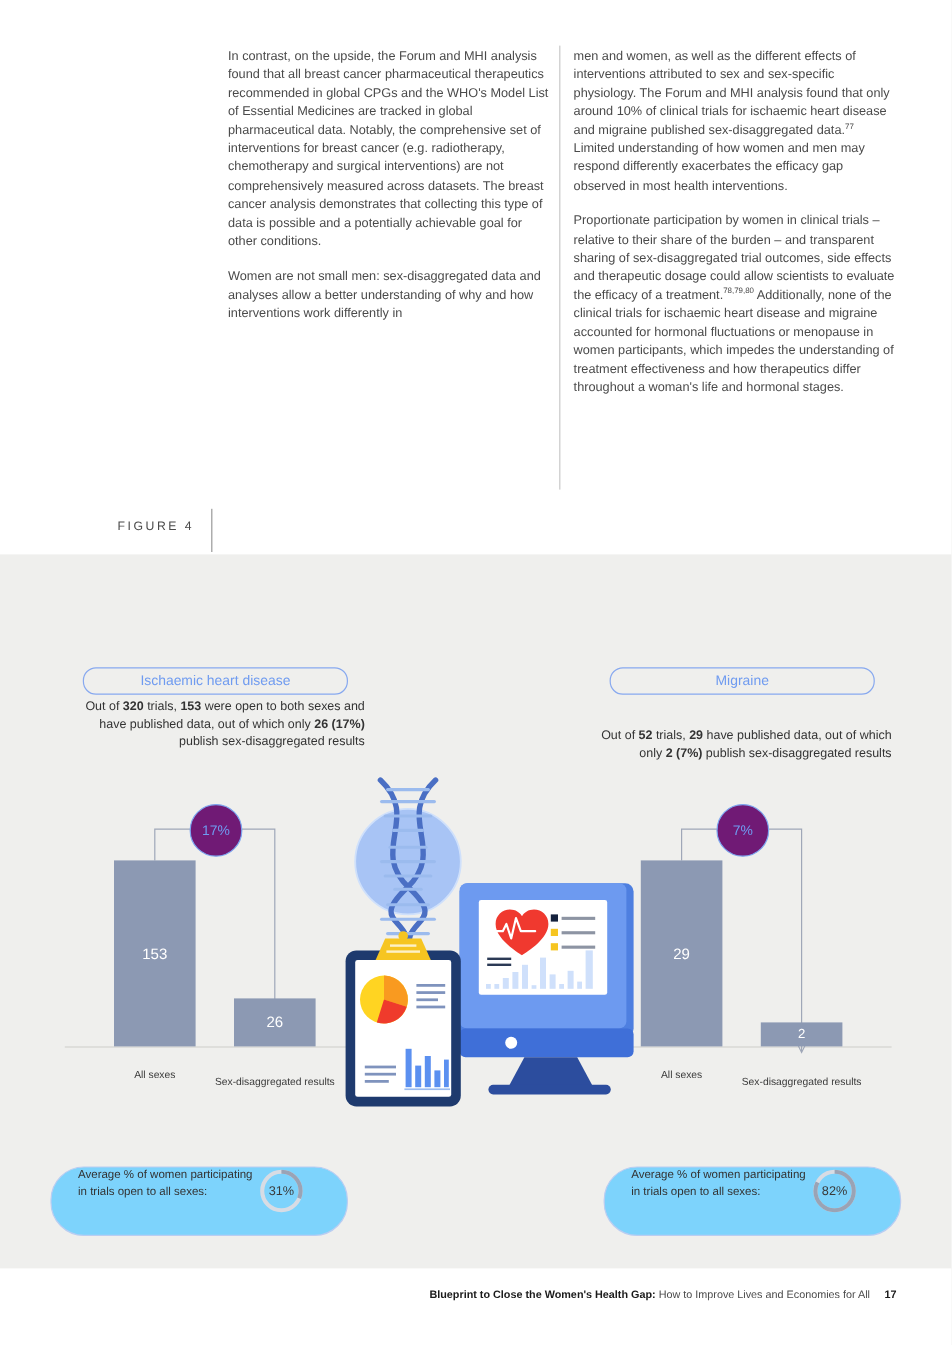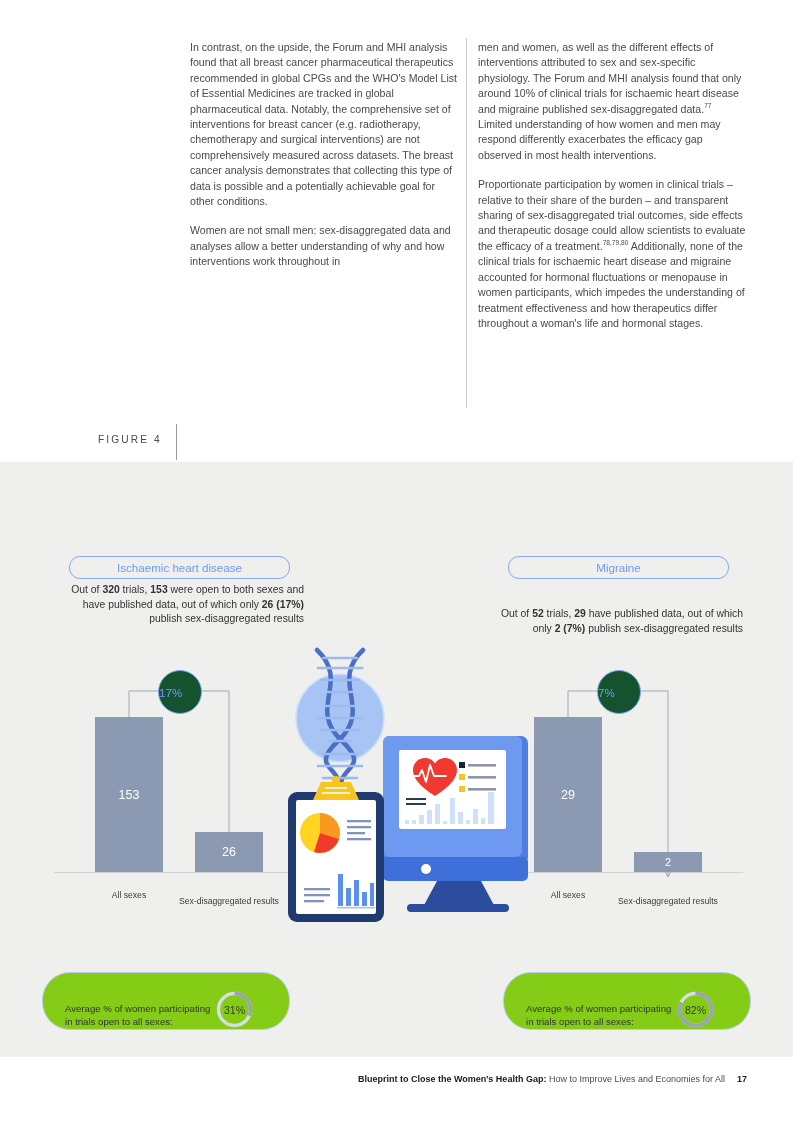--- a/index.html
+++ b/index.html
@@ -60,32 +60,32 @@
   .bar-val{color:#ffffff;font-size:12.5px;}
   .bar-val.small{font-size:11px;}
   .xlabel{
     position:absolute;bottom:36px;text-align:center;font-size:8.6px;line-height:11px;color:#3a3a3a;width:110px;
   }
 
   
   .connector{position:absolute;left:0;top:0;width:250px;height:295px;overflow:visible;}
   .pct-circle{
     position:absolute;width:42px;height:42px;border-radius:50%;
-    border:1.3px solid #7da6f0;background:#14532d;
-    display:flex;align-items:center;
+    border:1.3px solid #7da6f0;background:#701a75;
+    display:flex;align-items:center;justify-content:center;
     color:#6f9bf0;font-size:11.6px;
   }
 
   
   #illustration{position:absolute;left:285px;top:640px;width:250px;height:292px;}
 
   
   .callout{
     position:absolute;height:56px;border:1.3px solid #b9cdf2;border-radius:28px;
-    background:#84cc16;display:flex;align-items:flex-end;
+    background:#7dd3fc;display:flex;align-items:flex-start;
   }
   #callout-left{left:42px;top:972px;width:246px;}
   #callout-right{left:503px;top:972px;width:246px;}
   .callout-text{font-size:9.6px;line-height:13.6px;color:#333;margin-left:22px;width:148px;}
   .donut{position:relative;width:39px;height:39px;margin-left:2px;}
   .donut .donut-val{
     position:absolute;inset:0;display:flex;align-items:center;justify-content:center;
     font-size:10.6px;color:#3a3a3a;
   }
 
@@ -97,21 +97,21 @@
 </style>
 </head>
 <body>
 
 <div id="text-area">
 
   <div id="col-divider"></div>
 
   <div class="col" id="col-left">
     <p>In contrast, on the upside, the Forum and MHI analysis found that all breast cancer pharmaceutical therapeutics recommended in global CPGs and the WHO's Model List of Essential Medicines are tracked in global pharmaceutical data. Notably, the comprehensive set of interventions for breast cancer (e.g. radiotherapy, chemotherapy and surgical interventions) are not comprehensively measured across datasets. The breast cancer analysis demonstrates that collecting this type of data is possible and a potentially achievable goal for other conditions.</p>
-    <p>Women are not small men: sex-disaggregated data and analyses allow a better understanding of why and how interventions work throughout in</p>
+    <p>Women are not small men: sex-disaggregated data and analyses allow a better understanding of why and how interventions work differently in</p>
   </div>
 
   <div class="col" id="col-right">
     <p><span>men and women, as well as the different effects of interventions attributed to sex and sex-specific physiology. The Forum and MHI analysis found that only around 10% of clinical trials for ischaemic heart disease and migraine published sex-disaggregated data.</span><sup>77</sup><span> Limited understanding of how women and men may respond differently exacerbates the efficacy gap observed in most health interventions.</span></p>
     <p><span>Proportionate participation by women in clinical trials – relative to their share of the burden – and transparent sharing of sex-disaggregated trial outcomes, side effects and therapeutic dosage could allow scientists to evaluate the efficacy of a treatment.</span><sup>78,79,80</sup><span> Additionally, none of the clinical trials for ischaemic heart disease and migraine accounted for hormonal fluctuations or menopause in women participants, which impedes the understanding of treatment effectiveness and how therapeutics differ throughout a woman's life and hormonal stages.</span></p>
   </div>
 </div>
 
 <div id="figure-bar">
   <div id="figure-label">FIGURE 4</div>

